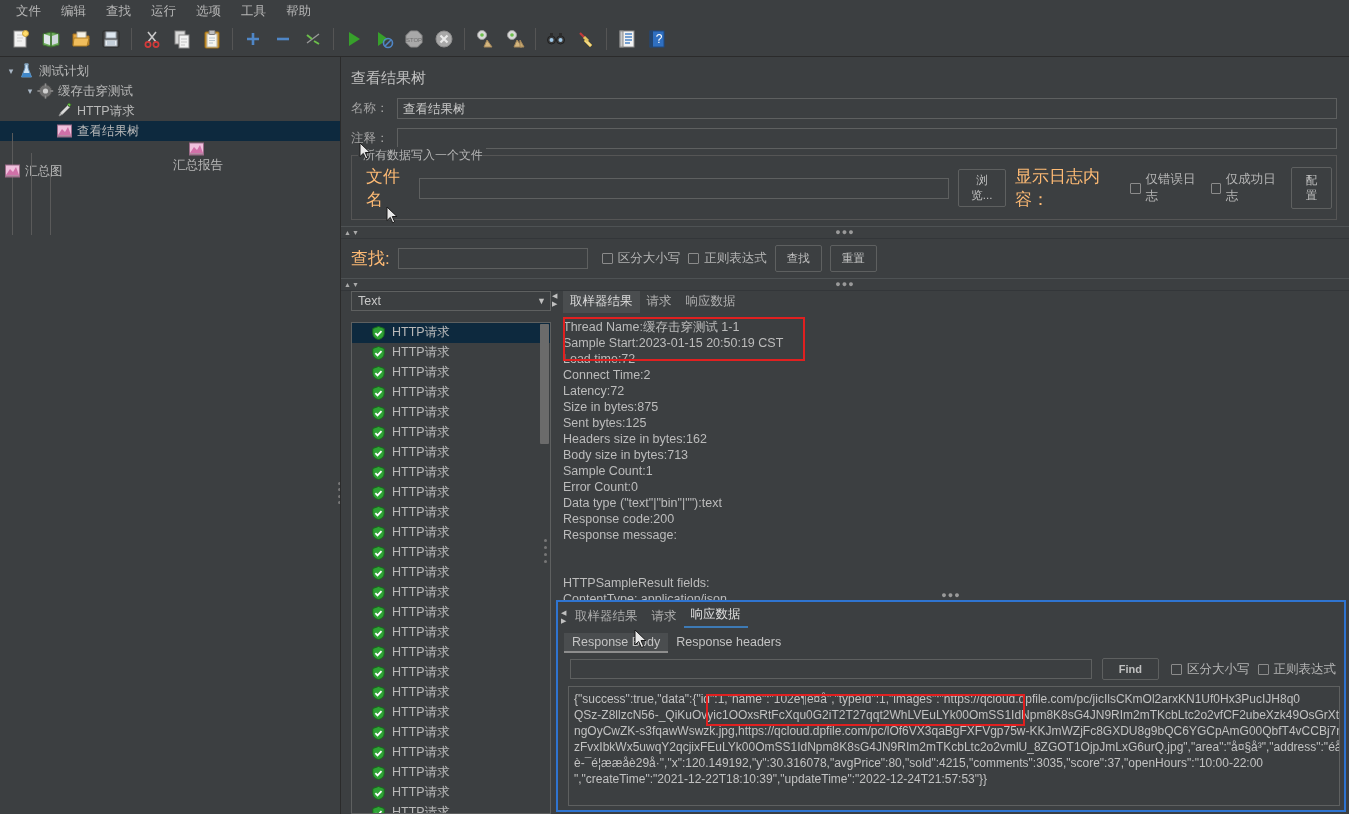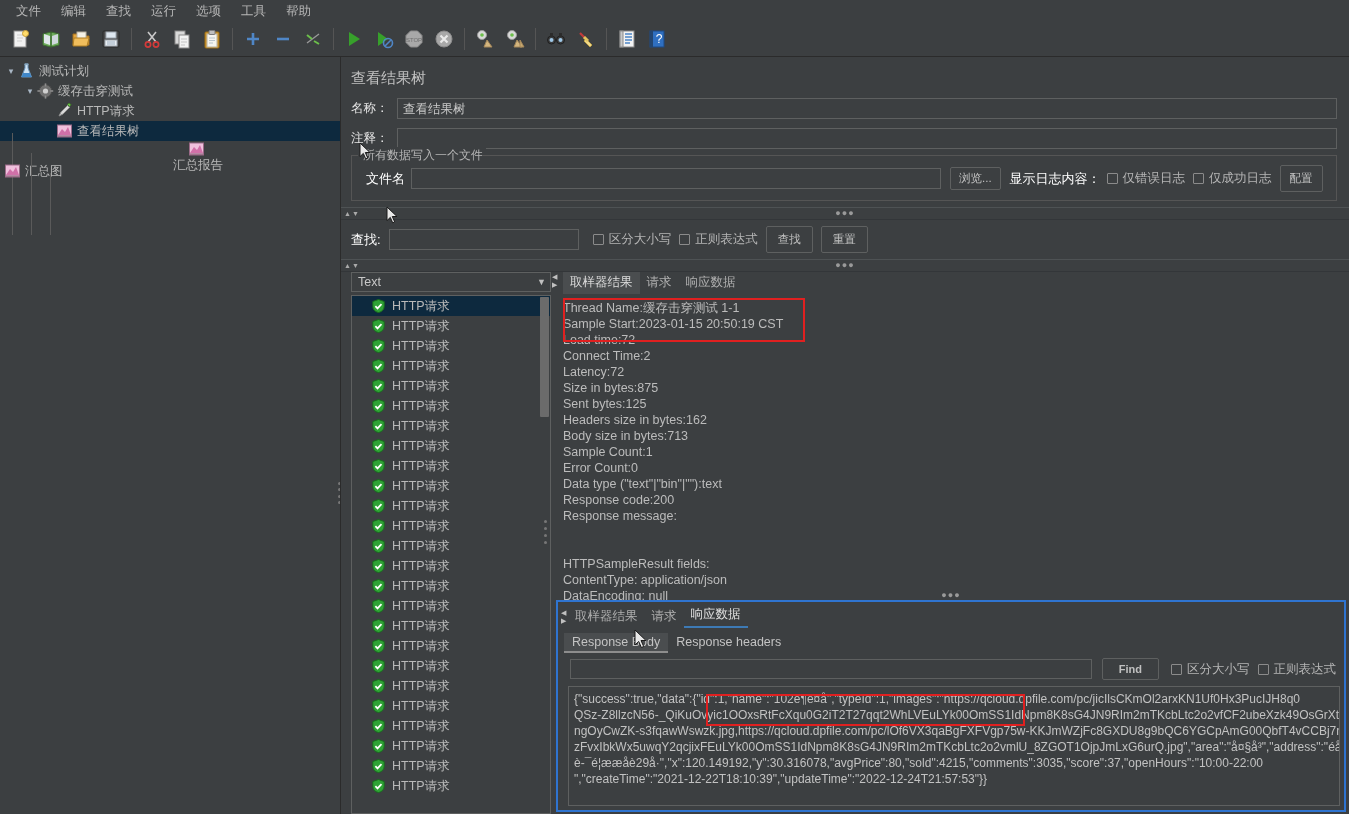--- a/index.html
+++ b/index.html
@@ -32,52 +32,52 @@
   .tree-row.sel{background:#0d293e;}
   .tw{width:14px;display:inline-block;text-align:center;color:#a9b7c6;font-size:9px;}
   .ticon{width:17px;height:16px;display:inline-block;margin-right:4px;position:relative;flex:0 0 auto;}
   .tlabel{font-size:12.5px;color:#b9b9b9;}
   .guide{position:absolute;width:1px;background:#5a5a5a;}
 
   .right-pane{flex:1 1 auto;background:#3c3f41;display:flex;flex-direction:column;min-width:0;position:relative;}
 
   .panel-title{font-size:15px;color:#c0c0c0;padding:12px 0 10px 10px;}
   .form-row{display:flex;align-items:center;padding:0 12px 0 10px;margin-bottom:9px;}
-  .form-label{width:46px;flex:0 0 46px;font-size:12.5px;color:#e5e5e5;}
+  .form-label{width:46px;flex:0 0 46px;font-size:12.5px;color:#a3a3a3;}
   .txt{flex:1 1 auto;height:21px;background:#3c3f41;border:1px solid #5e6060;color:#c8c8c8;
        font-size:12.5px;padding:1px 5px;box-sizing:border-box;line-height:19px;}
   .txt.filled{color:#c8c8c8;}
 
   .group{margin:2px 12px 0 10px;border:1px solid #555;border-top:none;position:relative;padding:10px 0 8px 8px;}
   .group:before,.group:after{content:"";position:absolute;top:0;height:1px;background:#555;}
   .group:before{left:0;width:6px;}
   .group:after{right:0;left:130px;}
   .group-title{position:absolute;top:-8px;left:8px;background:#3c3f41;padding:0 3px;font-size:12px;color:#b6b6b6;}
   .grow{display:flex;align-items:center;padding:0 4px 0 6px;}
-  .g-label{font-size:13px;color:#ffffff;margin-right:6px;}
+  .g-label{font-size:17px;color:#fdba74;margin-right:6px;}
   .btn{background:#3c3f41;border:1px solid #5e6060;color:#c0c0c0;font-size:11.5px;
        padding:3px 8px;border-radius:2px;cursor:default;font-family:inherit;}
   .chk{width:11px;height:11px;border:1px solid #8b8b8b;background:#3c3f41;display:inline-block;
        margin-right:5px;box-sizing:border-box;vertical-align:middle;border-radius:1px;}
   .chk-wrap{display:flex;align-items:center;margin-right:8px;cursor:default;}
   .chk-label{font-size:12.5px;color:#b6b6b6;}
 
   
   .splitbar{height:11px;background:#3c3f41;border-top:1px solid #4e5254;border-bottom:1px solid #333639;
             display:flex;align-items:center;position:relative;flex:0 0 auto;}
   .splitbar .arrows{font-size:7px;color:#aaa;margin-left:3px;letter-spacing:1px;line-height:7px;}
   .splitbar .dots{position:absolute;left:50%;transform:translateX(-50%);font-size:9px;color:#9a9a9a;letter-spacing:1px;line-height:9px;}
 
   .searchrow{display:flex;align-items:center;padding:6px 10px 6px 10px;flex:0 0 auto;}
 
   
   .results{flex:1 1 auto;display:flex;min-height:0;padding:0 0 0 10px;position:relative;}
   .res-left{width:200px;flex:0 0 200px;display:flex;flex-direction:column;min-height:0;}
   .combo{height:20px;border:1px solid #5e6060;background:#3c3f41;display:flex;align-items:center;
-         padding:0 4px 0 6px;font-size:12.5px;color:#c8c8c8;box-sizing:border-box;margin-bottom:3px;}
+         padding:0 4px 0 6px;font-size:12.5px;color:#c8c8c8;box-sizing:border-box;margin-bottom:11px;}
   .combo .caret{margin-left:auto;font-size:9px;color:#c0c0c0;}
   .reslist{flex:1 1 auto;background:#3c3f41;border:1px solid #5e6060;overflow:hidden;position:relative;min-height:0;}
   .res-item{height:20px;display:flex;align-items:center;padding-left:22px;font-size:12.5px;color:#b9b9b9;
             white-space:nowrap;position:relative;}
   .res-item.sel{background:#0d293e;}
   .res-item .txtlbl{margin-left:18px;}
   .vscroll{position:absolute;right:1px;top:1px;width:9px;bottom:1px;background:#3c3f41;}
   .vthumb{position:absolute;left:0;width:9px;background:#6b6b6b;border-radius:1px;}
 
   .res-right{flex:1 1 auto;display:flex;flex-direction:column;min-width:0;position:relative;}

